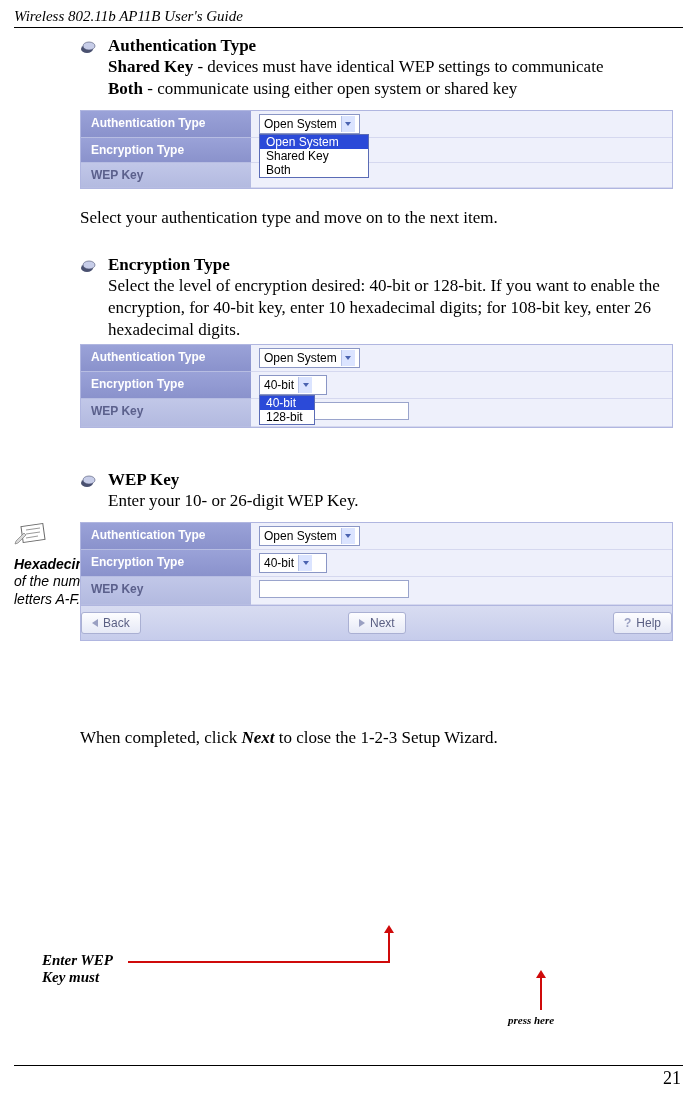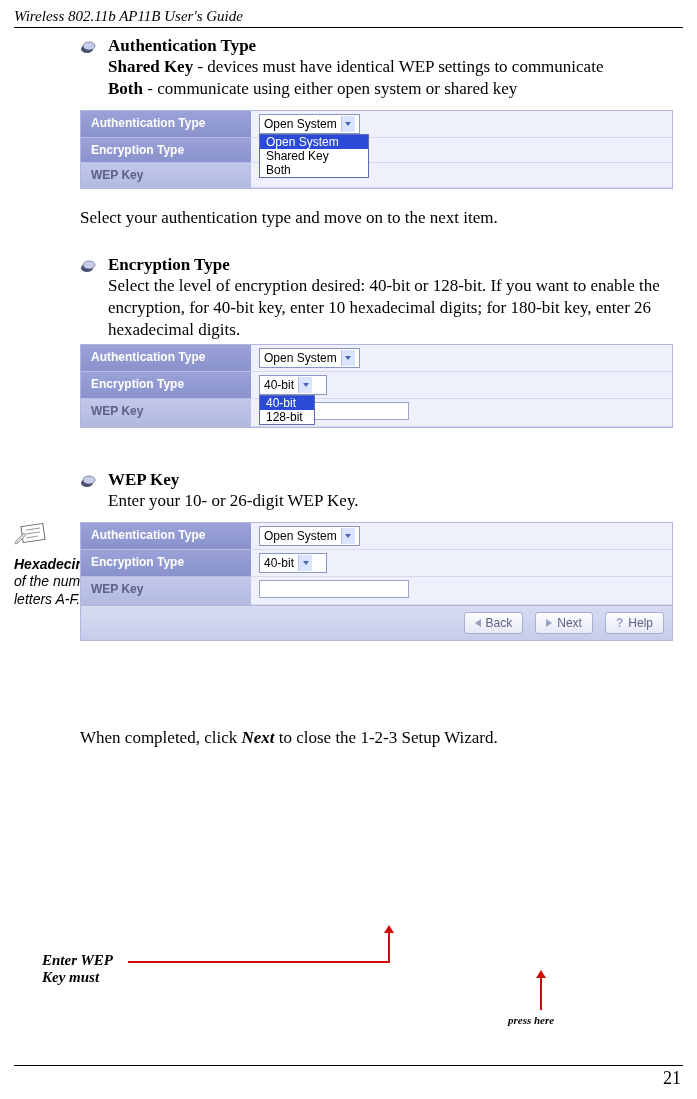--- a/index.html
+++ b/index.html
@@ -97,23 +97,23 @@
   .open-list .hl { background: #2b4ad8; color: #fff; }
   .wep-input {
     display: inline-block;
     border: 1px solid #9aa4cc;
     background: #fff;
     height: 18px;
     width: 150px;
   }
   .btn-row {
     display: flex;
-    justify-content: flex-end;
+    justify-content: space-between;
     gap: 12px;
-    padding: 6px 8px;
+    padding: 6px 0;
     background: linear-gradient(#d8dcf1, #c6cceb);
     border-top: 1px solid #b0b6df;
   }
   .btn {
     background: linear-gradient(#fdfdff, #e6e9f6);
     border: 1px solid #aab0d3;
     border-radius: 3px;
     padding: 3px 10px;
     font-size: 12px;
     color: #5a5f83;
@@ -227,21 +227,21 @@
   <div class="body-col">
     <div class="bullet-row">
       <span class="bullet-icon">
         <svg viewBox="0 0 18 16">
             <ellipse cx="7" cy="10" rx="6" ry="4" fill="#4a5170"></ellipse>
             <ellipse cx="9" cy="7" rx="6" ry="4" fill="#c7cde8" stroke="#4a5170" stroke-width="0.6"></ellipse>
           </svg>
       </span>
       <div style="flex:1">
         <div class="heading-bold">Encryption Type</div>
-        <div class="para">Select the level of encryption desired: 40-bit or 128-bit. If you want to enable the encryption, for 40-bit key, enter 10 hexadecimal digits; for 180-bit key, enter 26 hexadecimal digits.</div>
+        <div class="para">Select the level of encryption desired: 40-bit or 128-bit. If you want to enable the encryption, for 40-bit key, enter 10 hexadecimal digits; for 108-bit key, enter 26 hexadecimal digits.</div>
       </div>
     </div>
   </div>
 
   <div class="body-col" style="margin-top:2px;">
     <div class="shot" style="position:relative;">
       <div class="shot-row">
         <div class="shot-label">Authentication Type</div>
         <div class="shot-field">
           <span class="select-box">

